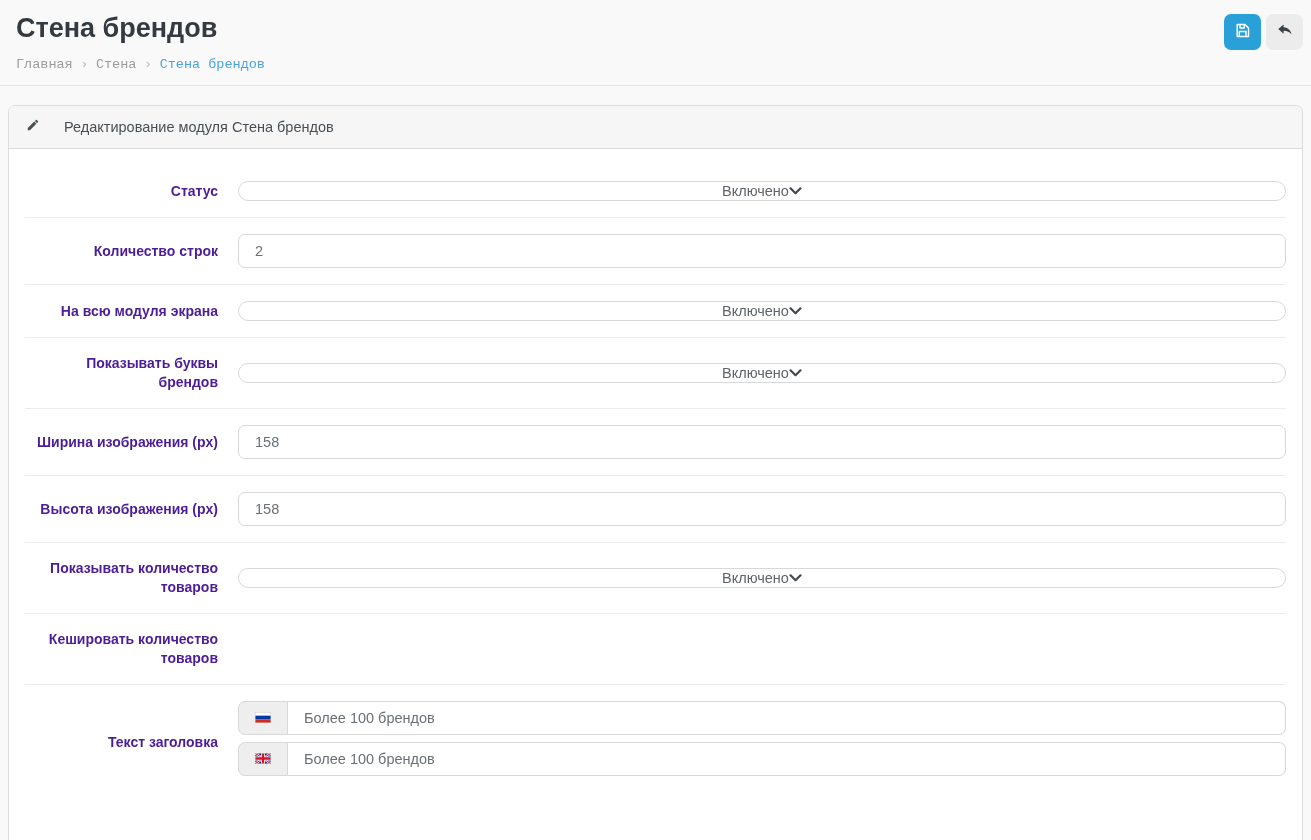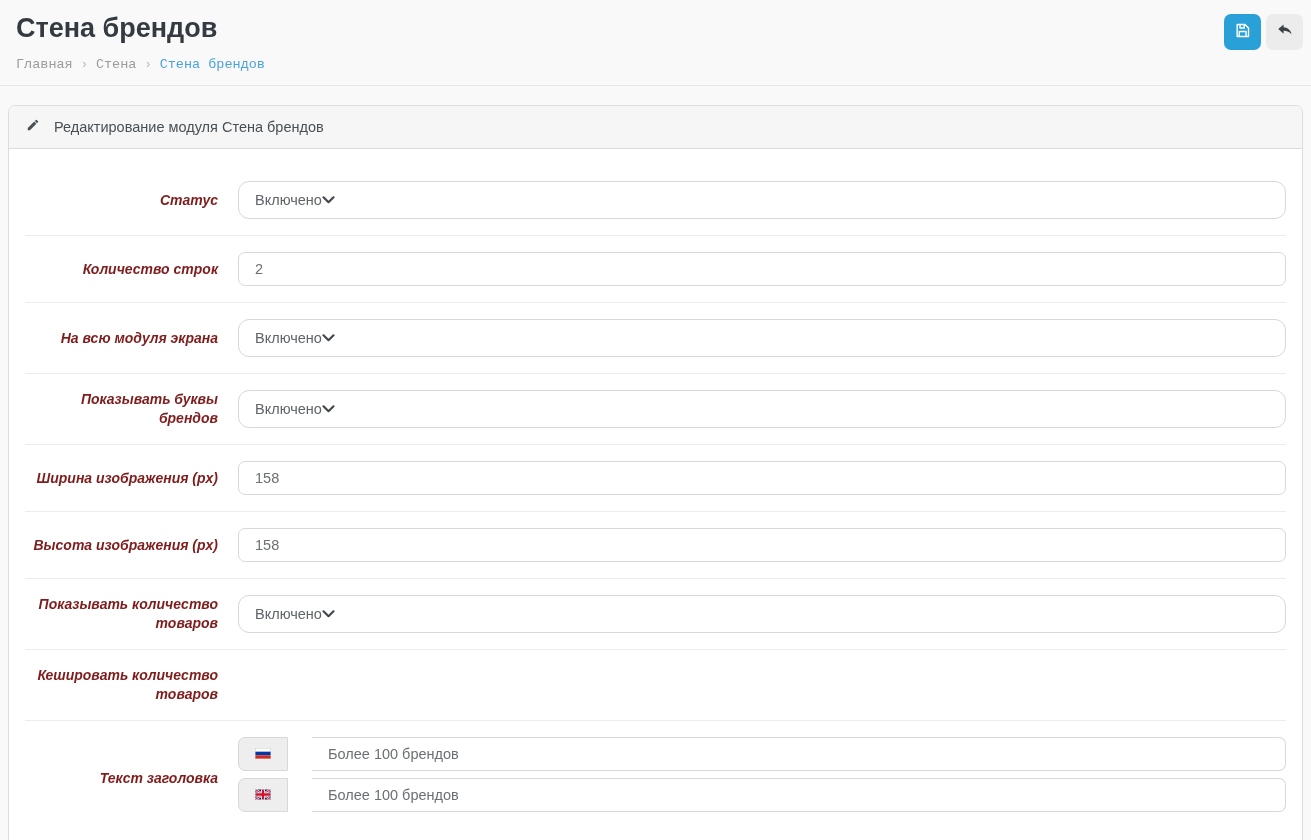--- a/index.html
+++ b/index.html
@@ -54,69 +54,68 @@
     border-radius: 7px;
     height: 780px; 
   }
   .panel-heading {
     background: #f6f6f6;
     border-bottom: 1px solid #dcdcdc;
     border-radius: 7px 7px 0 0;
     padding: 12px 17px;
     font-size: 14.5px;
     color: #494f54;
-    display: flex; align-items: center; gap: 14px;
+    display: flex; align-items: center; gap: 24px;
     line-height: 17px;
   }
   .panel-body { padding: 16px; }
   
   .form-row {
     display: flex;
     align-items: center;
     padding: 16px 0;
     border-bottom: 1px solid #ececec;
   }
   .form-row:last-child { border-bottom: none; }
   .form-row.top-align { align-items: center; }
   .form-row.top-align .control-label { padding-top: 8px; }
   .control-label {
     width: 193px; min-width: 193px;
     margin-right: 20px;
     text-align: right;
     font-size: 14px;
     font-weight: bold;
-    color: #7f1d1d;
+    color: #4c1d95;
     line-height: 19px;
-    font-style: italic;
   }
   .control { flex: 1; min-width: 0; }
   .select-box {
-    height: 38px; width: 100%;
+    height: 20px; width: 100%;
     border: 1px solid #d8d8d8;
     border-radius: 11px;
     background: #fff;
-    display: flex; align-items: center; justify-content: flex-start;
+    display: flex; align-items: center; justify-content: center;
     padding: 0 16px;
     font-size: 14.5px;
     color: #5f6469;
     cursor: pointer;
   }
   .caret { display: flex; align-items: center; }
   input.form-control {
     height: 34px; width: 100%;
     border: 1px solid #d8d8d8;
     border-radius: 7px;
     background: #fff;
     padding: 0 16px;
     font-size: 14.5px;
     color: #6b7075;
     font-family: "Liberation Sans", sans-serif;
     outline: none;
   }
-  .input-group { display: flex; width: 100%; margin-bottom: 7px; gap: 24px; }
+  .input-group { display: flex; width: 100%; margin-bottom: 7px; }
   .input-group:last-child { margin-bottom: 0; }
   .input-group .addon {
     width: 50px; min-width: 50px;
     background: #eeeeee;
     border: 1px solid #d8d8d8;
     border-right: 1px solid #d8d8d8;
     border-radius: 7px 0 0 7px;
     display: flex; align-items: center; justify-content: center;
   }
   .input-group input.form-control {

